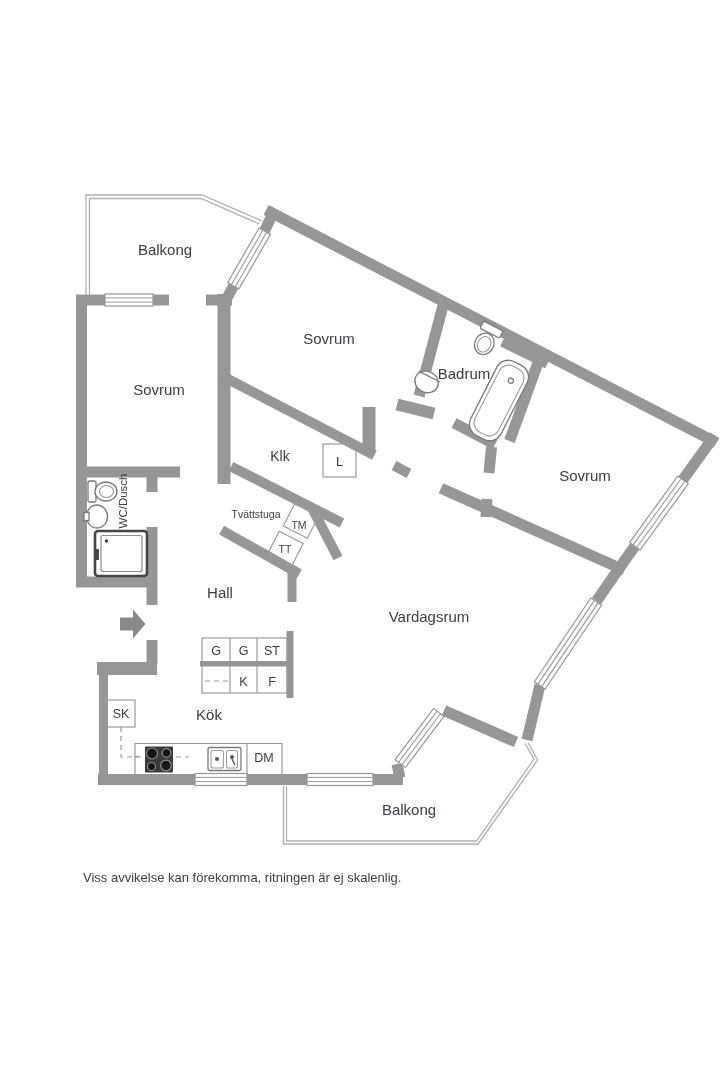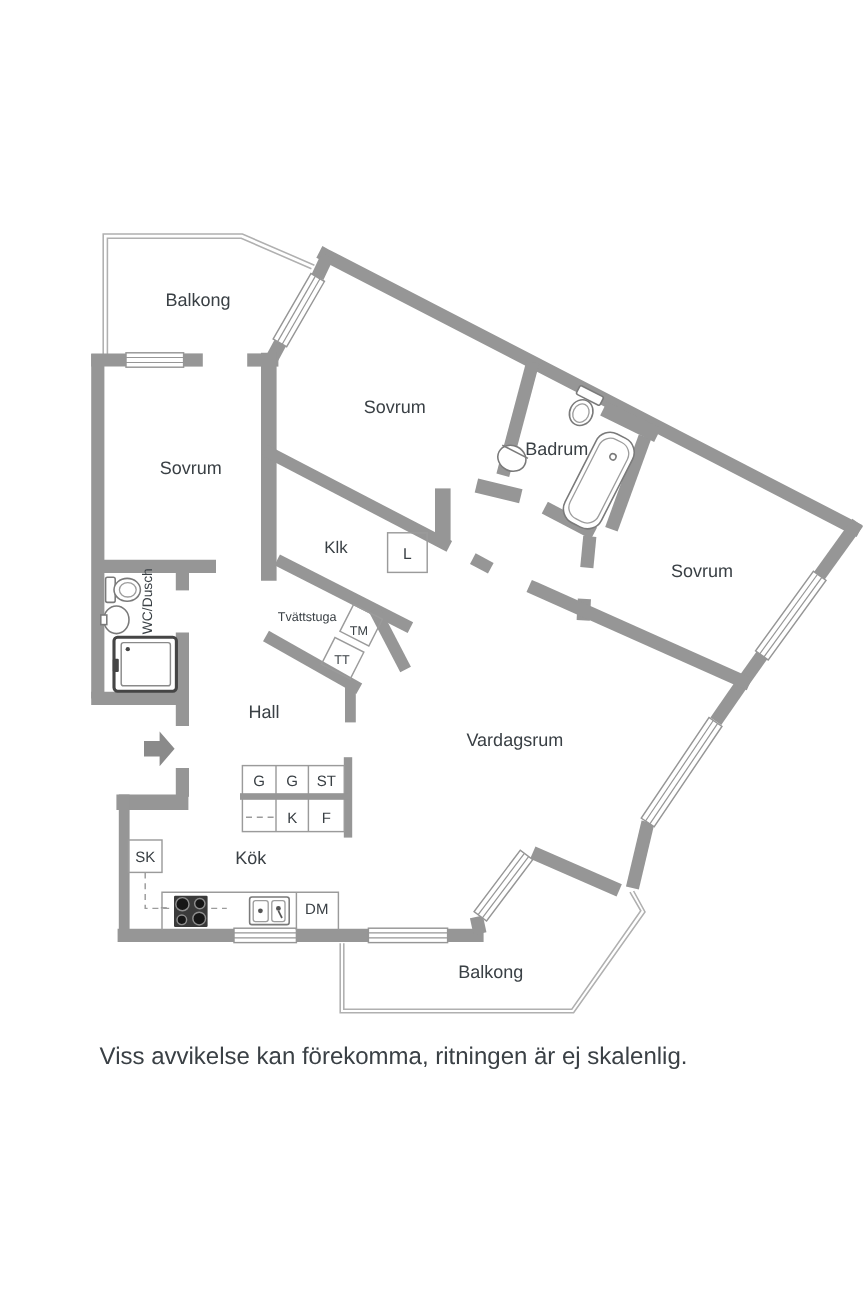--- a/index.html
+++ b/index.html
@@ -16,21 +16,21 @@
   .rail{stroke:var(--railing);fill:none;stroke-width:1.3;}
   .fx{stroke:var(--fixture);fill:#fff;stroke-width:1.3;}
   .fx2{stroke:#9d9d9d;fill:none;stroke-width:1.1;}
   .win{fill:#fff;stroke:var(--wall);stroke-width:1.2;}
   .winl{stroke:var(--wall);stroke-width:1;}
   .lbl{fill:var(--text);font-family:"Liberation Sans",sans-serif;}
   .s15{font-size:15px;} .s14{font-size:14px;} .s13{font-size:13px;}
   .s125{font-size:12.5px;} .s105{font-size:10.5px;} .s115{font-size:11.5px;}
   .mid{text-anchor:middle;}
   .dash{stroke:var(--thin);stroke-width:1.2;fill:none;stroke-dasharray:5 4;}
-  .footer{position:absolute;left:43px;top:870px;font-size:20px;color:var(--text);
+  .footer{position:absolute;left:43px;top:870px;font-size:13px;color:var(--text);
           font-family:"Liberation Sans",sans-serif;}
 </style>
 </head>
 <body>
 
 <div class="page">
 <svg width="720" height="1080" viewBox="0 0 720 1080">
 
   <g>
     <polyline class="rail" points="46,297 46,195 162,195 222,221"></polyline>

